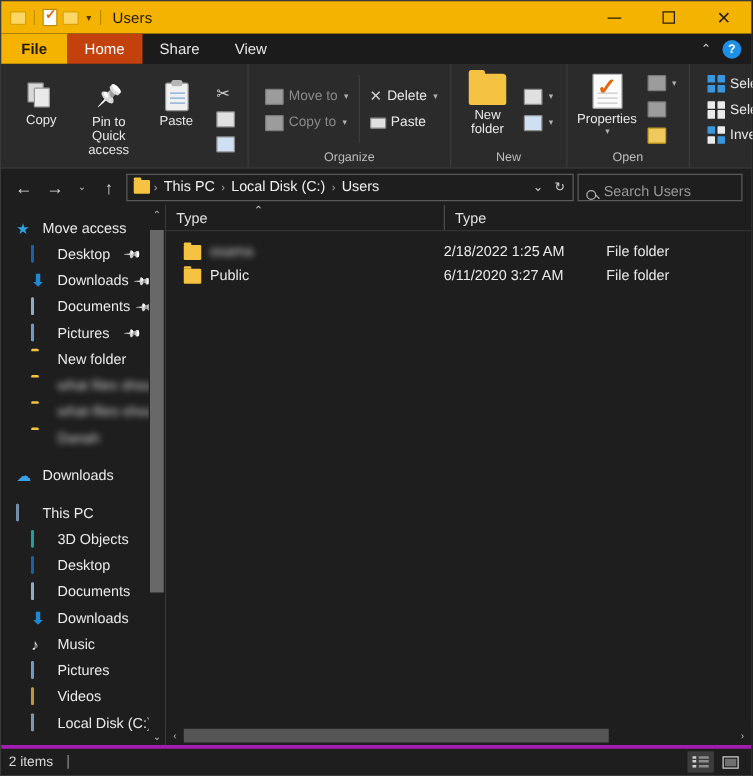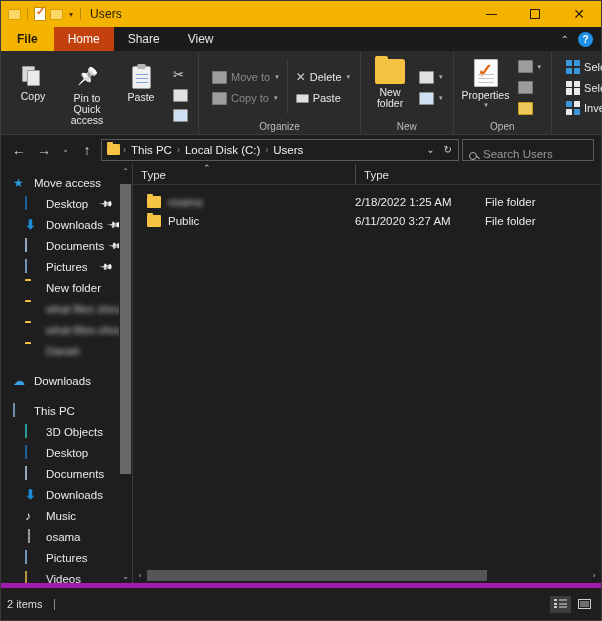--- a/index.html
+++ b/index.html
@@ -195,21 +195,21 @@
   .rowfold:before { content: ""; position: absolute; left: 0; top: -2px; width: 6px;
         height: 2px; background: #f5c242; border-radius: 1px 1px 0 0; }
 
   
   .hscroll { height: 15px; background: #1e1e1e; display: flex; align-items: center;
              flex: none; }
   .hsarrow { width: 14px; text-align: center; font-size: 8px; color: #c2c2c2; }
   .hstrack { flex: 1; height: 11px; position: relative; }
   .hsthumb { position: absolute; left: 0; top: 0; height: 11px; width: 340px;
              background: #555; }
-  .status { height: 37px; background: #1e1e1e; border-top: 5px solid #a21caf;
+  .status { height: 24px; background: #1e1e1e; border-top: 3px solid #a21caf;
             display: flex; align-items: center; padding: 0 6px; flex: none; }
   .status .txt { font-size: 11px; color: #dcdcdc; }
   .status .bar2 { width: 1px; height: 11px; background: #8a8a8a; margin-left: 12px; }
   .viewbtns { margin-left: auto; display: flex; gap: 3px; }
   .vb { width: 21px; height: 17px; display: flex; align-items: center;
         justify-content: center; }
   .vb.active { background: #3c3c3c; }
   .vb-det { width: 13px; height: 10px; display: flex; gap: 1.5px; }
   .vb-det .c1 { width: 3px; display: flex; flex-direction: column; gap: 1.5px; }
   .vb-det .c1 i { height: 2px; background: #cfcfcf; display: block; }
@@ -499,24 +499,20 @@
           </div>
           <div class="navitem ind">
             <span class="ni"><span class="i-down">⬇</span></span>
             <span>Downloads</span>
           </div>
           <div class="navitem ind">
             <span class="ni"><span class="i-music">♪</span></span>
             <span>Music</span>
           </div>
           <div class="navitem ind">
-            <span class="ni"><span class="i-phone"></span></span>
-            <span>osama</span>
-          </div>
-          <div class="navitem ind">
             <span class="ni"><span class="i-pic"></span></span>
             <span>Pictures</span>
           </div>
           <div class="navitem ind">
             <span class="ni"><span class="i-vid"></span></span>
             <span>Videos</span>
           </div>
           <div class="navitem ind">
             <span class="ni"><span class="i-disk"></span></span>
             <span>Local Disk (C:)</span>

